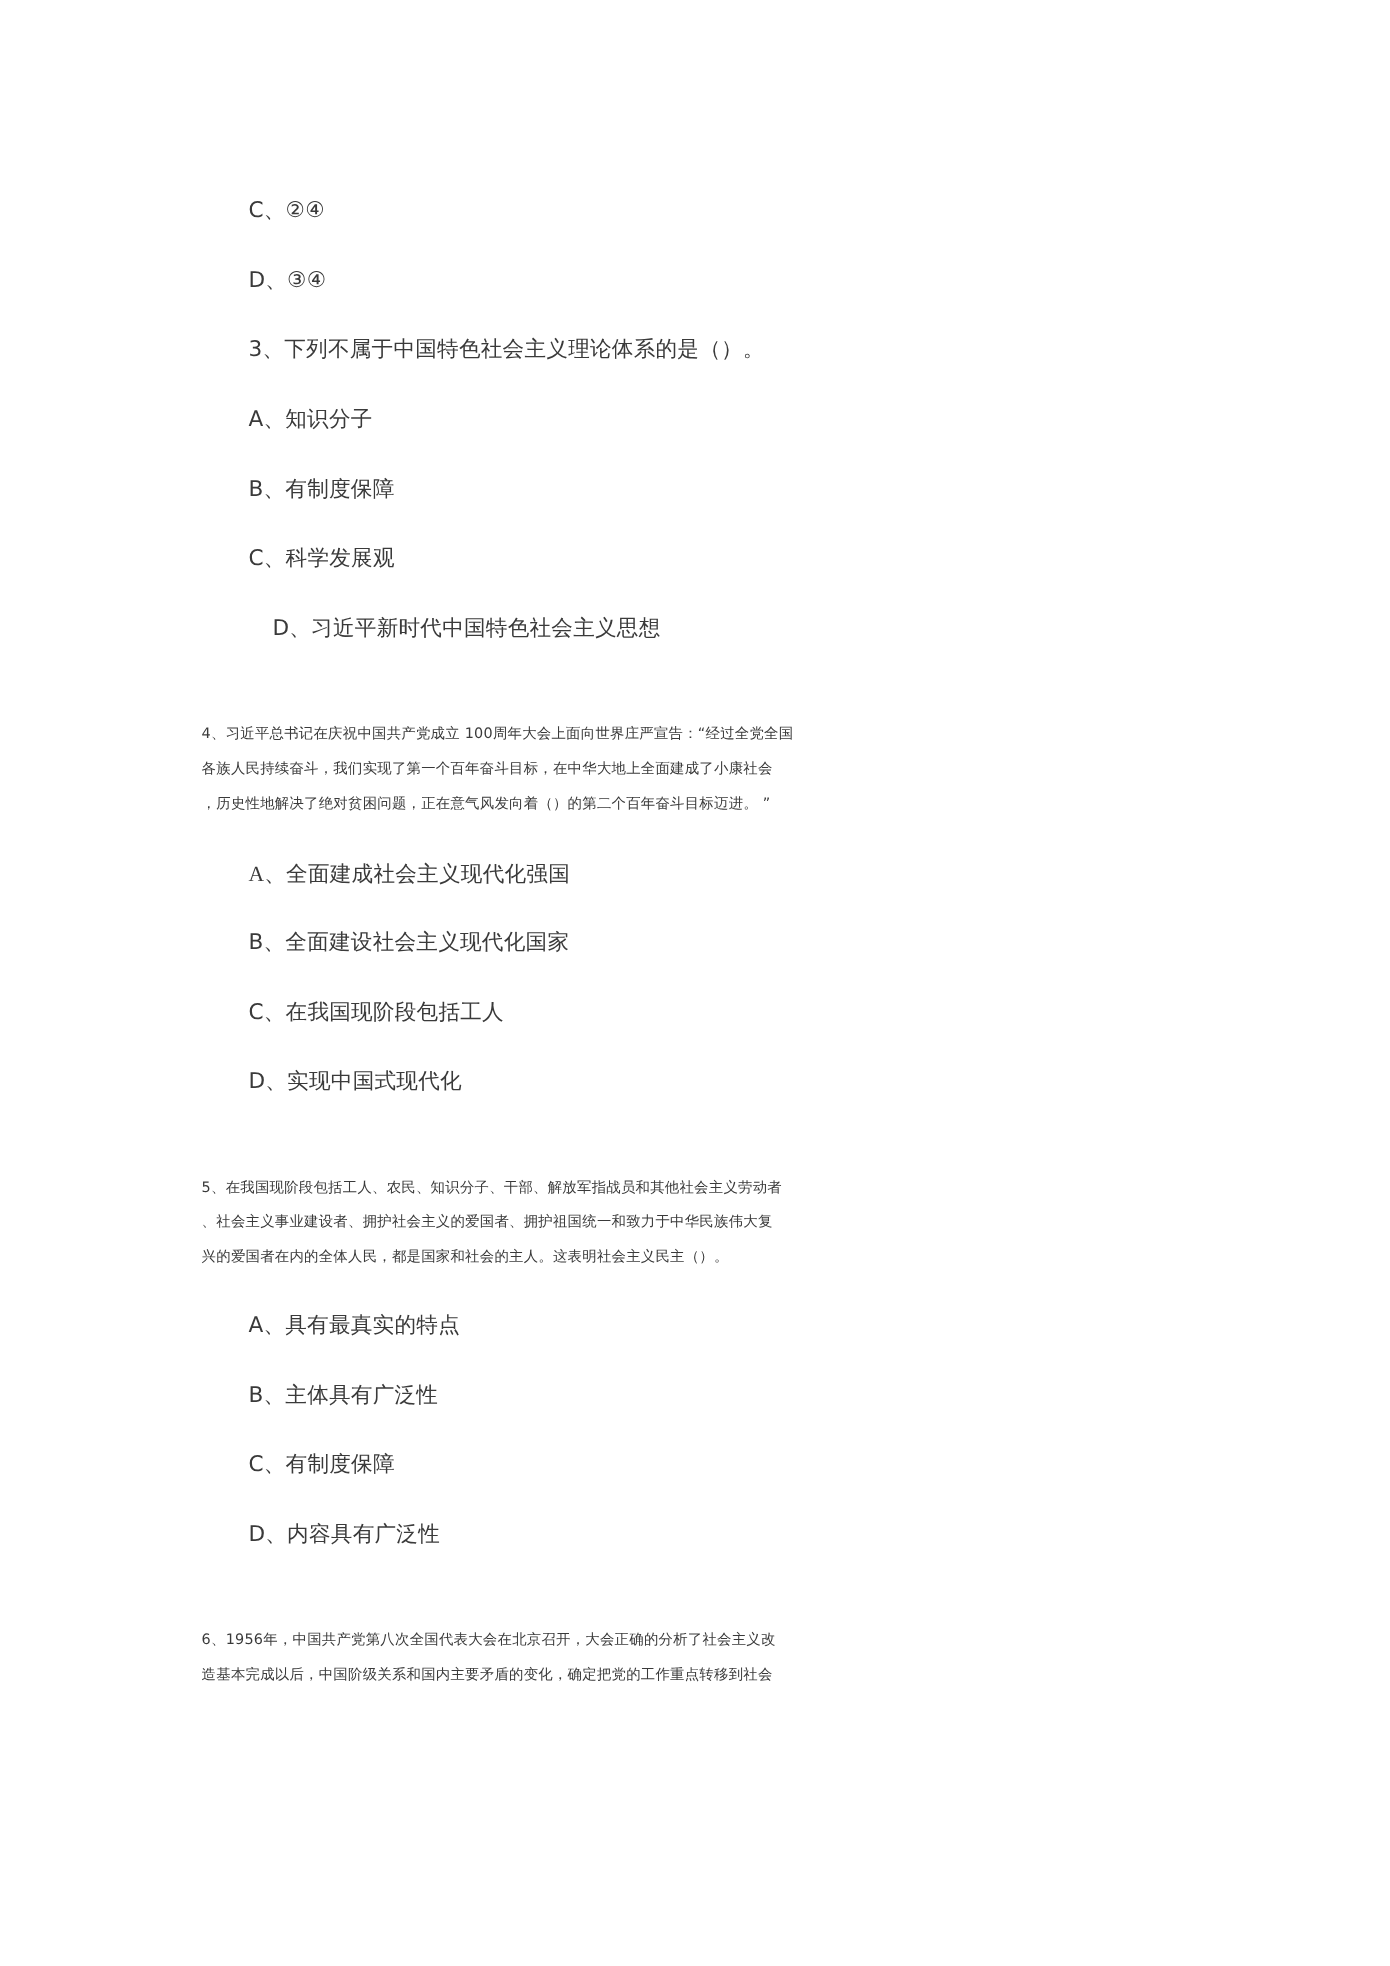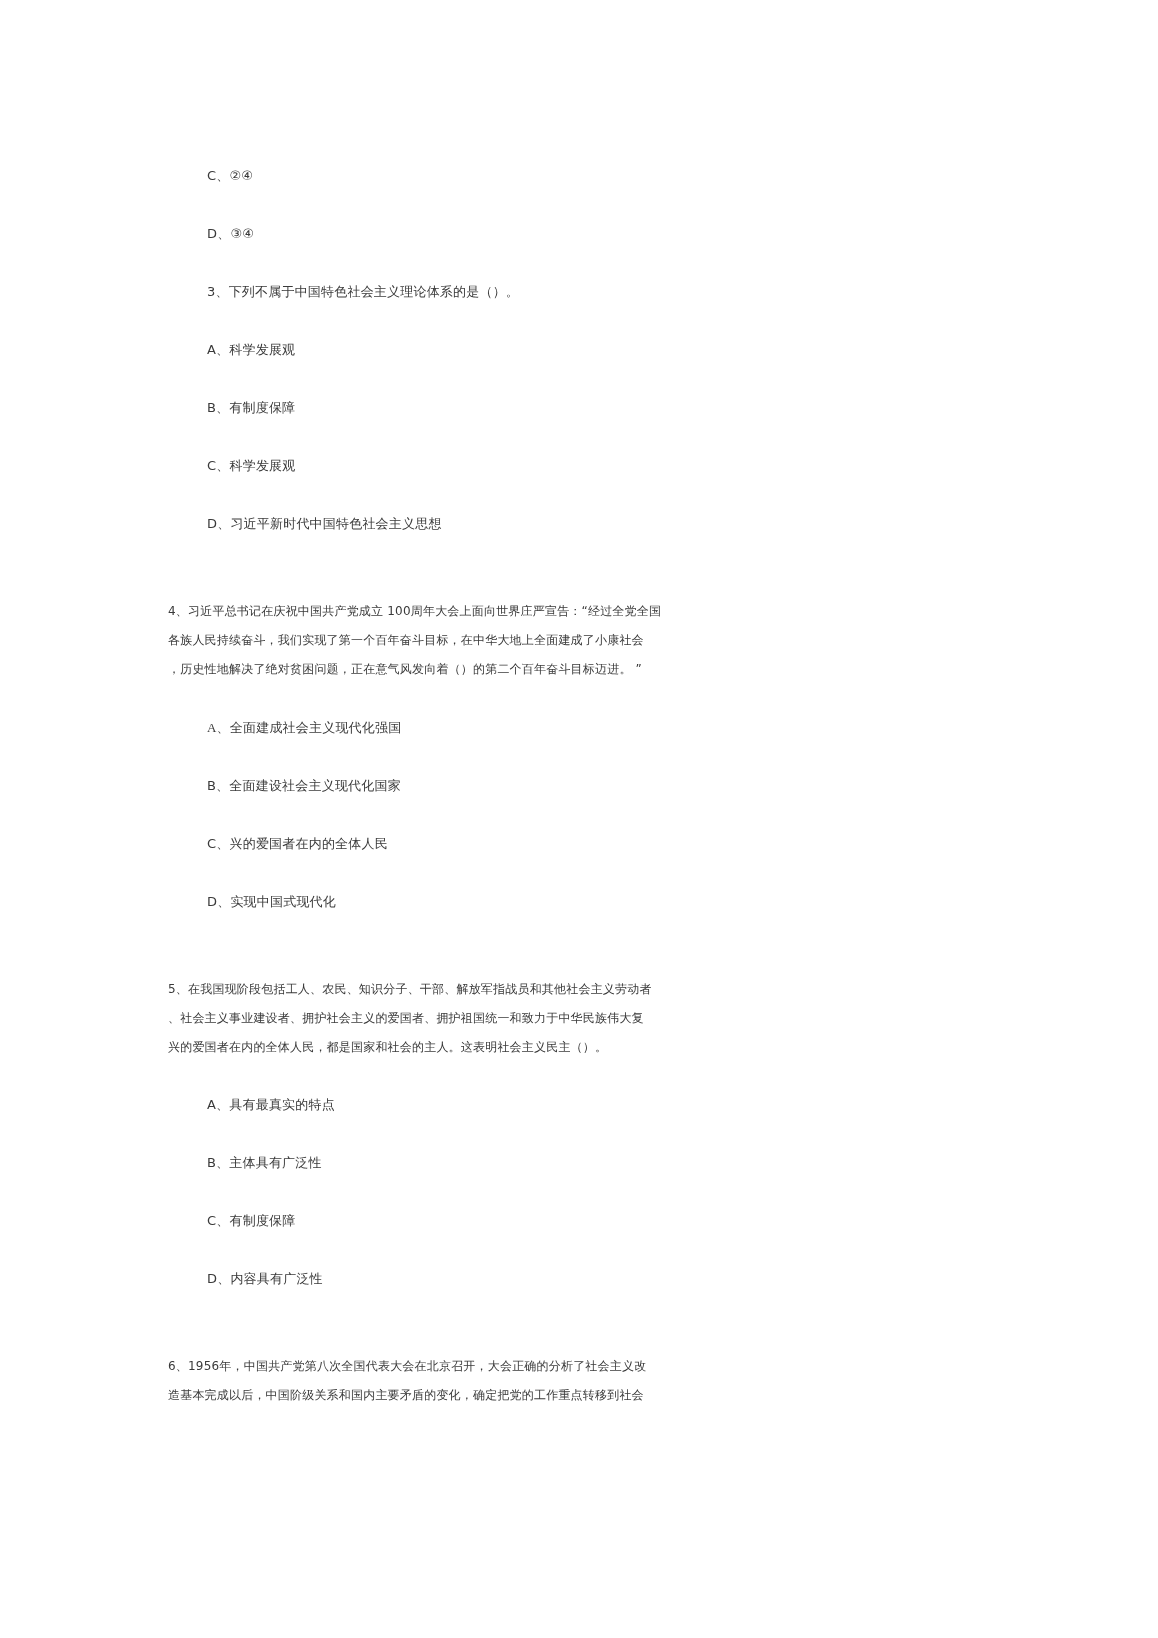--- a/index.html
+++ b/index.html
@@ -1,41 +1,41 @@
 <!DOCTYPE html>
 <html><head>
 <meta charset="utf-8">
 <style>
   html, body { margin:0; padding:0; background:#ffffff; }
   body { width:1158px; height:1638px; position:relative; overflow:hidden;
          font-family:"DejaVu Sans","Liberation Sans",sans-serif; color:#3a3a3a; }
-  .line { position:absolute; font-size:13px; line-height:22px; white-space:nowrap; letter-spacing:0.2px; }
+  .line { position:absolute; font-size:18px; line-height:22px; white-space:nowrap; letter-spacing:0.2px; }
   .opt { left:207px; }
   .pl { position:absolute; left:168px; font-size:12px; line-height:22px; white-space:nowrap; letter-spacing:0.2px; }
 </style>
 </head>
 <body>
 
 <div>
 
   <div class="line opt" style="top:165px;">C、②④</div>
   <div class="line opt" style="top:223px;">D、③④</div>
 
   <div class="line opt" style="top:281px;">3、下列不属于中国特色社会主义理论体系的是（）。</div>
-  <div class="line opt" style="top:339px;">A、科学发展观</div>
+  <div class="line opt" style="top:339px;">A、知识分子</div>
   <div class="line opt" style="top:397px;">B、有制度保障</div>
   <div class="line opt" style="top:455px;">C、科学发展观</div>
-  <div class="line opt" style="top:513px;">D、习近平新时代中国特色社会主义思想</div>
+  <div class="line opt" style="top:513px;margin-left:20px;">D、习近平新时代中国特色社会主义思想</div>
 
   <div class="pl" style="top:600px;">4、习近平总书记在庆祝中国共产党成立 100周年大会上面向世界庄严宣告：“经过全党全国</div>
   <div class="pl" style="top:629px;">各族人民持续奋斗，我们实现了第一个百年奋斗目标，在中华大地上全面建成了小康社会</div>
   <div class="pl" style="top:658px;">，历史性地解决了绝对贫困问题，正在意气风发向着（）的第二个百年奋斗目标迈进。 ”</div>
   <div class="line opt" style="top:717px;font-family:Liberation Serif, serif;">A、全面建成社会主义现代化强国</div>
   <div class="line opt" style="top:775px;text-align:center;">B、全面建设社会主义现代化国家</div>
-  <div class="line opt" style="top:833px;">C、兴的爱国者在内的全体人民</div>
+  <div class="line opt" style="top:833px;">C、在我国现阶段包括工人</div>
   <div class="line opt" style="top:891px;">D、实现中国式现代化</div>
 
   <div class="pl" style="top:978px;">5、在我国现阶段包括工人、农民、知识分子、干部、解放军指战员和其他社会主义劳动者</div>
   <div class="pl" style="top:1007px;">、社会主义事业建设者、拥护社会主义的爱国者、拥护祖国统一和致力于中华民族伟大复</div>
   <div class="pl" style="top:1036px;">兴的爱国者在内的全体人民，都是国家和社会的主人。这表明社会主义民主（）。</div>
   <div class="line opt" style="top:1094px;">A、具有最真实的特点</div>
   <div class="line opt" style="top:1152px;">B、主体具有广泛性</div>
   <div class="line opt" style="top:1210px;">C、有制度保障</div>
   <div class="line opt" style="top:1268px;">D、内容具有广泛性</div>
 

